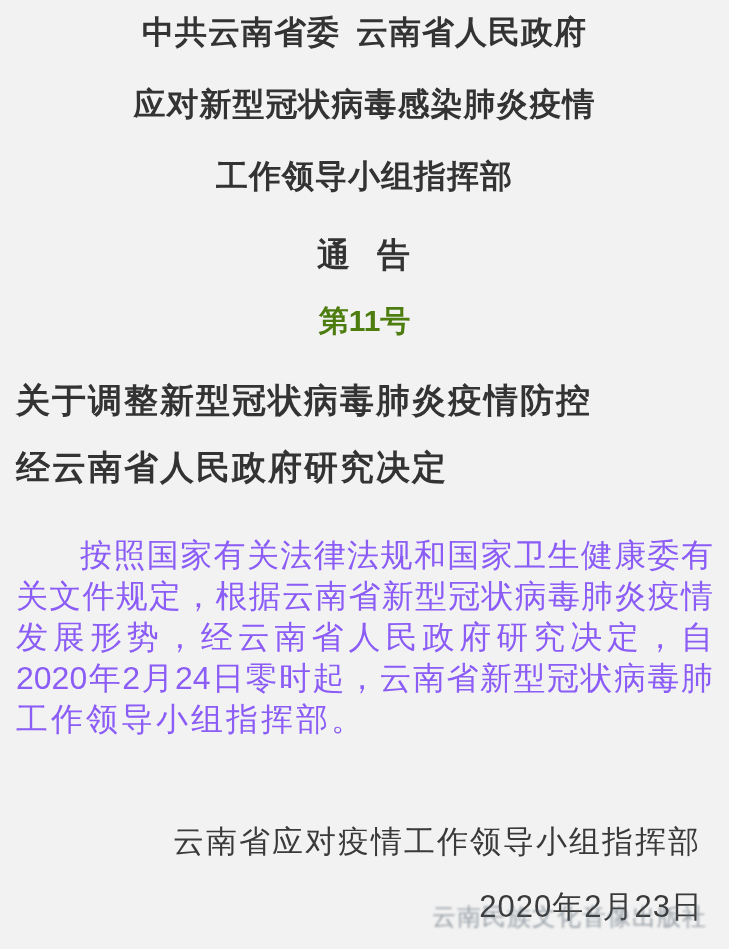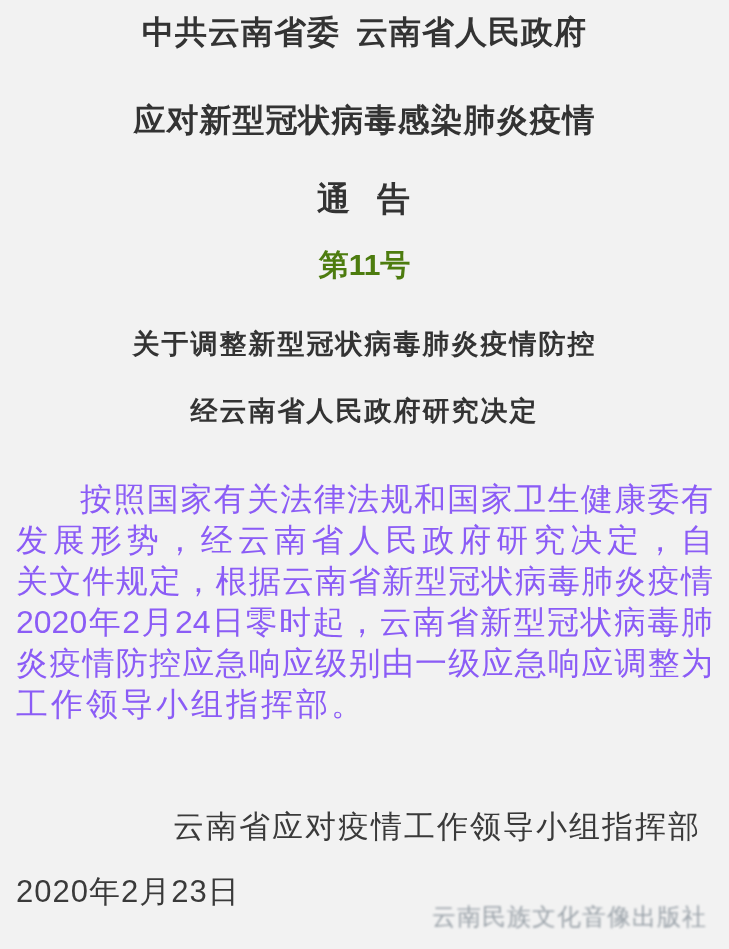--- a/index.html
+++ b/index.html
@@ -13,21 +13,21 @@
     height: 949px;
     background: #f2f2f2;
     overflow: hidden;
     font-family: "Liberation Sans", "DejaVu Sans", sans-serif;
     color: #3e3e3e;
     box-sizing: border-box;
     padding: 0 16px;
     border-radius: 16px;
   }
   .hline {
-    margin-top: 52px;
+    margin-top: 36px;
     font-size: 32px;
     line-height: 36px;
     font-weight: 700;
     text-align: center;
     color: #333333;
     letter-spacing: 1px;
     word-spacing: 6px;
   }
   .hline.first { margin-top: 14px; }
   .notice-type {
@@ -42,24 +42,23 @@
   }
   .notice-number {
     margin-top: 31px;
     font-size: 30px;
     line-height: 33px;
     font-weight: 700;
     text-align: center;
     color: #4d7c0f;
   }
   .subject {
-    font-size: 27px;
+    font-size: 34px;
     line-height: 35px;
     font-weight: 700;
-    text-align: center;
     color: #333333;
     letter-spacing: 2px;
   }
   .subject.s0 { margin-top: 46px; }
   .subject.s1 { margin-top: 32px; }
   .body-para {
     margin-top: 50px;
     font-size: 32px;
     color: #8b5cf6;
   }
@@ -81,20 +80,21 @@
     text-align: right;
     padding-right: 12px;
     letter-spacing: 2px;
     color: #3a3a3a;
   }
   .doc-date {
     position: relative;
     margin-top: 30px;
     font-size: 31px;
     line-height: 35px;
+    text-align: right;
     padding-right: 10px;
     letter-spacing: 1px;
     color: #3a3a3a;
     z-index: 1;
   }
   .watermark {
     position: absolute;
     top: 903px;
     right: 22px;
     font-size: 24px;
@@ -107,33 +107,33 @@
     white-space: nowrap;
   }
 </style>
 </head>
 <body>
 
 <div class="page">
 
   <div class="hline first">中共云南省委 云南省人民政府</div>
   <div class="hline">应对新型冠状病毒感染肺炎疫情</div>
+  <div class="hline">工作领导小组指挥部</div>
 
   <div class="notice-type">通 告</div>
   <div class="notice-number">第11号</div>
 
   <div class="subject s0">关于调整新型冠状病毒肺炎疫情防控</div>
   <div class="subject s1">经云南省人民政府研究决定</div>
 
   <div class="body-para">
     <div class="body-line first">按照国家有关法律法规和国家卫生健康委有</div>
+    <div class="body-line">关文件规定，根据云南省新型冠状病毒肺炎疫情</div>
     <div class="body-line">发展形势，经云南省人民政府研究决定，自</div>
-    <div class="body-line">关文件规定，根据云南省新型冠状病毒肺炎疫情</div>
     <div class="body-line">2020年2月24日零时起，云南省新型冠状病毒肺</div>
-    <div class="body-line">炎疫情防控应急响应级别由一级应急响应调整为</div>
     <div class="body-line last">工作领导小组指挥部。</div>
   </div>
 
   <div class="signature">云南省应对疫情工作领导小组指挥部</div>
   <div class="doc-date">2020年2月23日</div>
 
   <div class="watermark">云南民族文化音像出版社</div>
 
 </div>
 

